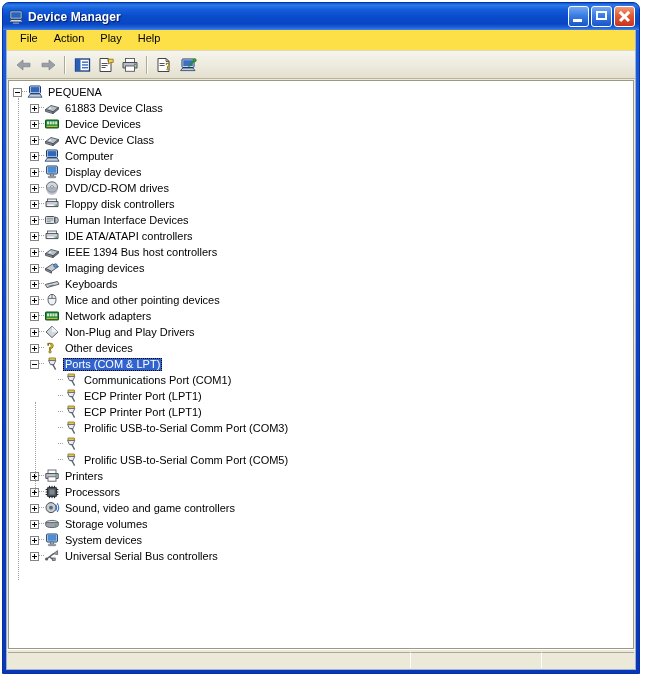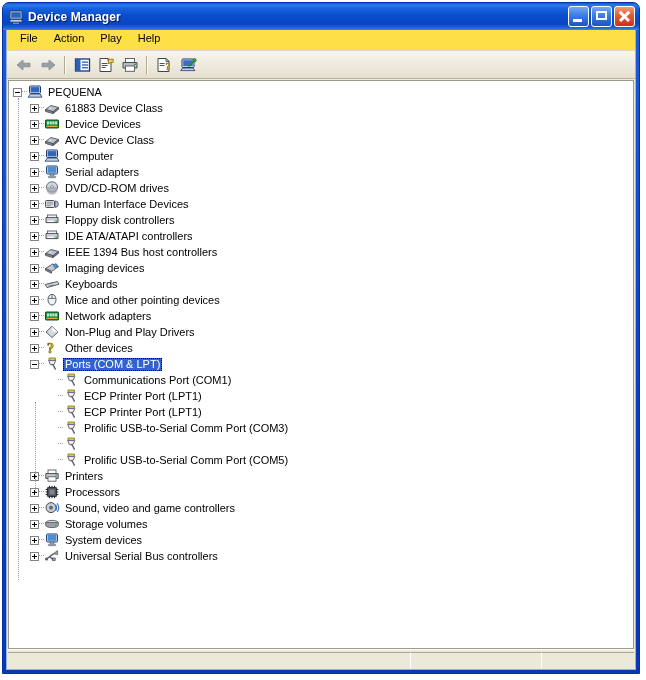--- a/index.html
+++ b/index.html
@@ -402,60 +402,60 @@
             <span class="expander plus" style="margin-left: 21px;"></span>
             <span class="dotline" style="width: 5px;"></span>
             <span class="ico">
               <svg width="16" height="16" viewBox="0 0 16 16">
                 <rect x="2.6" y="2" width="10.8" height="8" rx="1" fill="#dde6f2" stroke="#1b3a6b" stroke-width="1"></rect>
                 <rect x="3.7" y="3" width="8.6" height="5.8" fill="#4a8ed8"></rect>
                 <rect x="6.5" y="10" width="3" height="2.2" fill="#b6bfcb" stroke="#5a6068" stroke-width="0.7"></rect>
                 <rect x="4.3" y="12.2" width="7.4" height="1.5" rx="0.5" fill="#c6cfda" stroke="#5a6068" stroke-width="0.7"></rect>
               </svg>
             </span>
-            <span class="lbl">Serial adapters</span>
+            <span class="lbl">Display devices</span>
           </div>
           <div class="row">
             <span class="expander plus" style="margin-left: 21px;"></span>
             <span class="dotline" style="width: 5px;"></span>
             <span class="ico">
               <svg width="16" height="16" viewBox="0 0 16 16">
                 <ellipse cx="8" cy="7" rx="5.6" ry="5.2" fill="#cfd8e2" stroke="#5a6068" stroke-width="0.9"></ellipse>
                 <ellipse cx="8" cy="7" rx="1.5" ry="1.4" fill="#ffffff" stroke="#5a6068" stroke-width="0.7"></ellipse>
                 <path d="M2.4 7 L2.4 9.6 A5.6 5.2 0 0 0 13.6 9.6 L13.6 7 Z" fill="#9aa2ac" opacity="0.65"></path>
               </svg>
             </span>
             <span class="lbl">DVD/CD-ROM drives</span>
+          </div>
+          <div class="row">
+            <span class="expander plus" style="margin-left: 21px;"></span>
+            <span class="dotline" style="width: 5px;"></span>
+            <span class="ico">
+              <svg width="16" height="16" viewBox="0 0 16 16">
+                <path d="M2 5.5 L14 5.5 L14 10.6 L2 10.6 Z" fill="#c5ccd5" stroke="#4a5059" stroke-width="1"></path>
+                <rect x="3.4" y="3" width="9.2" height="2.6" fill="#eef1f5" stroke="#4a5059" stroke-width="0.8"></rect>
+                <rect x="3.4" y="8.6" width="6.4" height="1.3" fill="#ffffff"></rect>
+                <circle cx="12.2" cy="9.2" r="0.8" fill="#3ca33c"></circle>
+              </svg>
+            </span>
+            <span class="lbl">Floppy disk controllers</span>
           </div>
           <div class="row">
             <span class="expander plus" style="margin-left: 21px;"></span>
             <span class="dotline" style="width: 5px;"></span>
             <span class="ico">
               <svg width="16" height="16" viewBox="0 0 16 16">
                 <rect x="1.5" y="4.5" width="9" height="7" rx="1" fill="#dfe3e8" stroke="#4a5059" stroke-width="1"></rect>
                 <rect x="2.8" y="5.8" width="6.4" height="1" fill="#8d949d"></rect>
                 <rect x="2.8" y="7.5" width="6.4" height="1" fill="#8d949d"></rect>
                 <rect x="2.8" y="9.2" width="4" height="1" fill="#8d949d"></rect>
                 <path d="M11 5 q3.4 0 3.4 3.2 q0 3.2 -3.4 3.2 Z" fill="#b6bfcb" stroke="#4a5059" stroke-width="0.8"></path>
               </svg>
             </span>
             <span class="lbl">Human Interface Devices</span>
-          </div>
-          <div class="row">
-            <span class="expander plus" style="margin-left: 21px;"></span>
-            <span class="dotline" style="width: 5px;"></span>
-            <span class="ico">
-              <svg width="16" height="16" viewBox="0 0 16 16">
-                <path d="M2 5.5 L14 5.5 L14 10.6 L2 10.6 Z" fill="#c5ccd5" stroke="#4a5059" stroke-width="1"></path>
-                <rect x="3.4" y="3" width="9.2" height="2.6" fill="#eef1f5" stroke="#4a5059" stroke-width="0.8"></rect>
-                <rect x="3.4" y="8.6" width="6.4" height="1.3" fill="#ffffff"></rect>
-                <circle cx="12.2" cy="9.2" r="0.8" fill="#3ca33c"></circle>
-              </svg>
-            </span>
-            <span class="lbl">Floppy disk controllers</span>
           </div>
           <div class="row">
             <span class="expander plus" style="margin-left: 21px;"></span>
             <span class="dotline" style="width: 5px;"></span>
             <span class="ico">
               <svg width="16" height="16" viewBox="0 0 16 16">
                 <path d="M2 5.5 L14 5.5 L14 10.6 L2 10.6 Z" fill="#c5ccd5" stroke="#4a5059" stroke-width="1"></path>
                 <rect x="3.4" y="3" width="9.2" height="2.6" fill="#eef1f5" stroke="#4a5059" stroke-width="0.8"></rect>
                 <rect x="3.4" y="8.6" width="6.4" height="1.3" fill="#ffffff"></rect>
                 <circle cx="12.2" cy="9.2" r="0.8" fill="#3ca33c"></circle>

